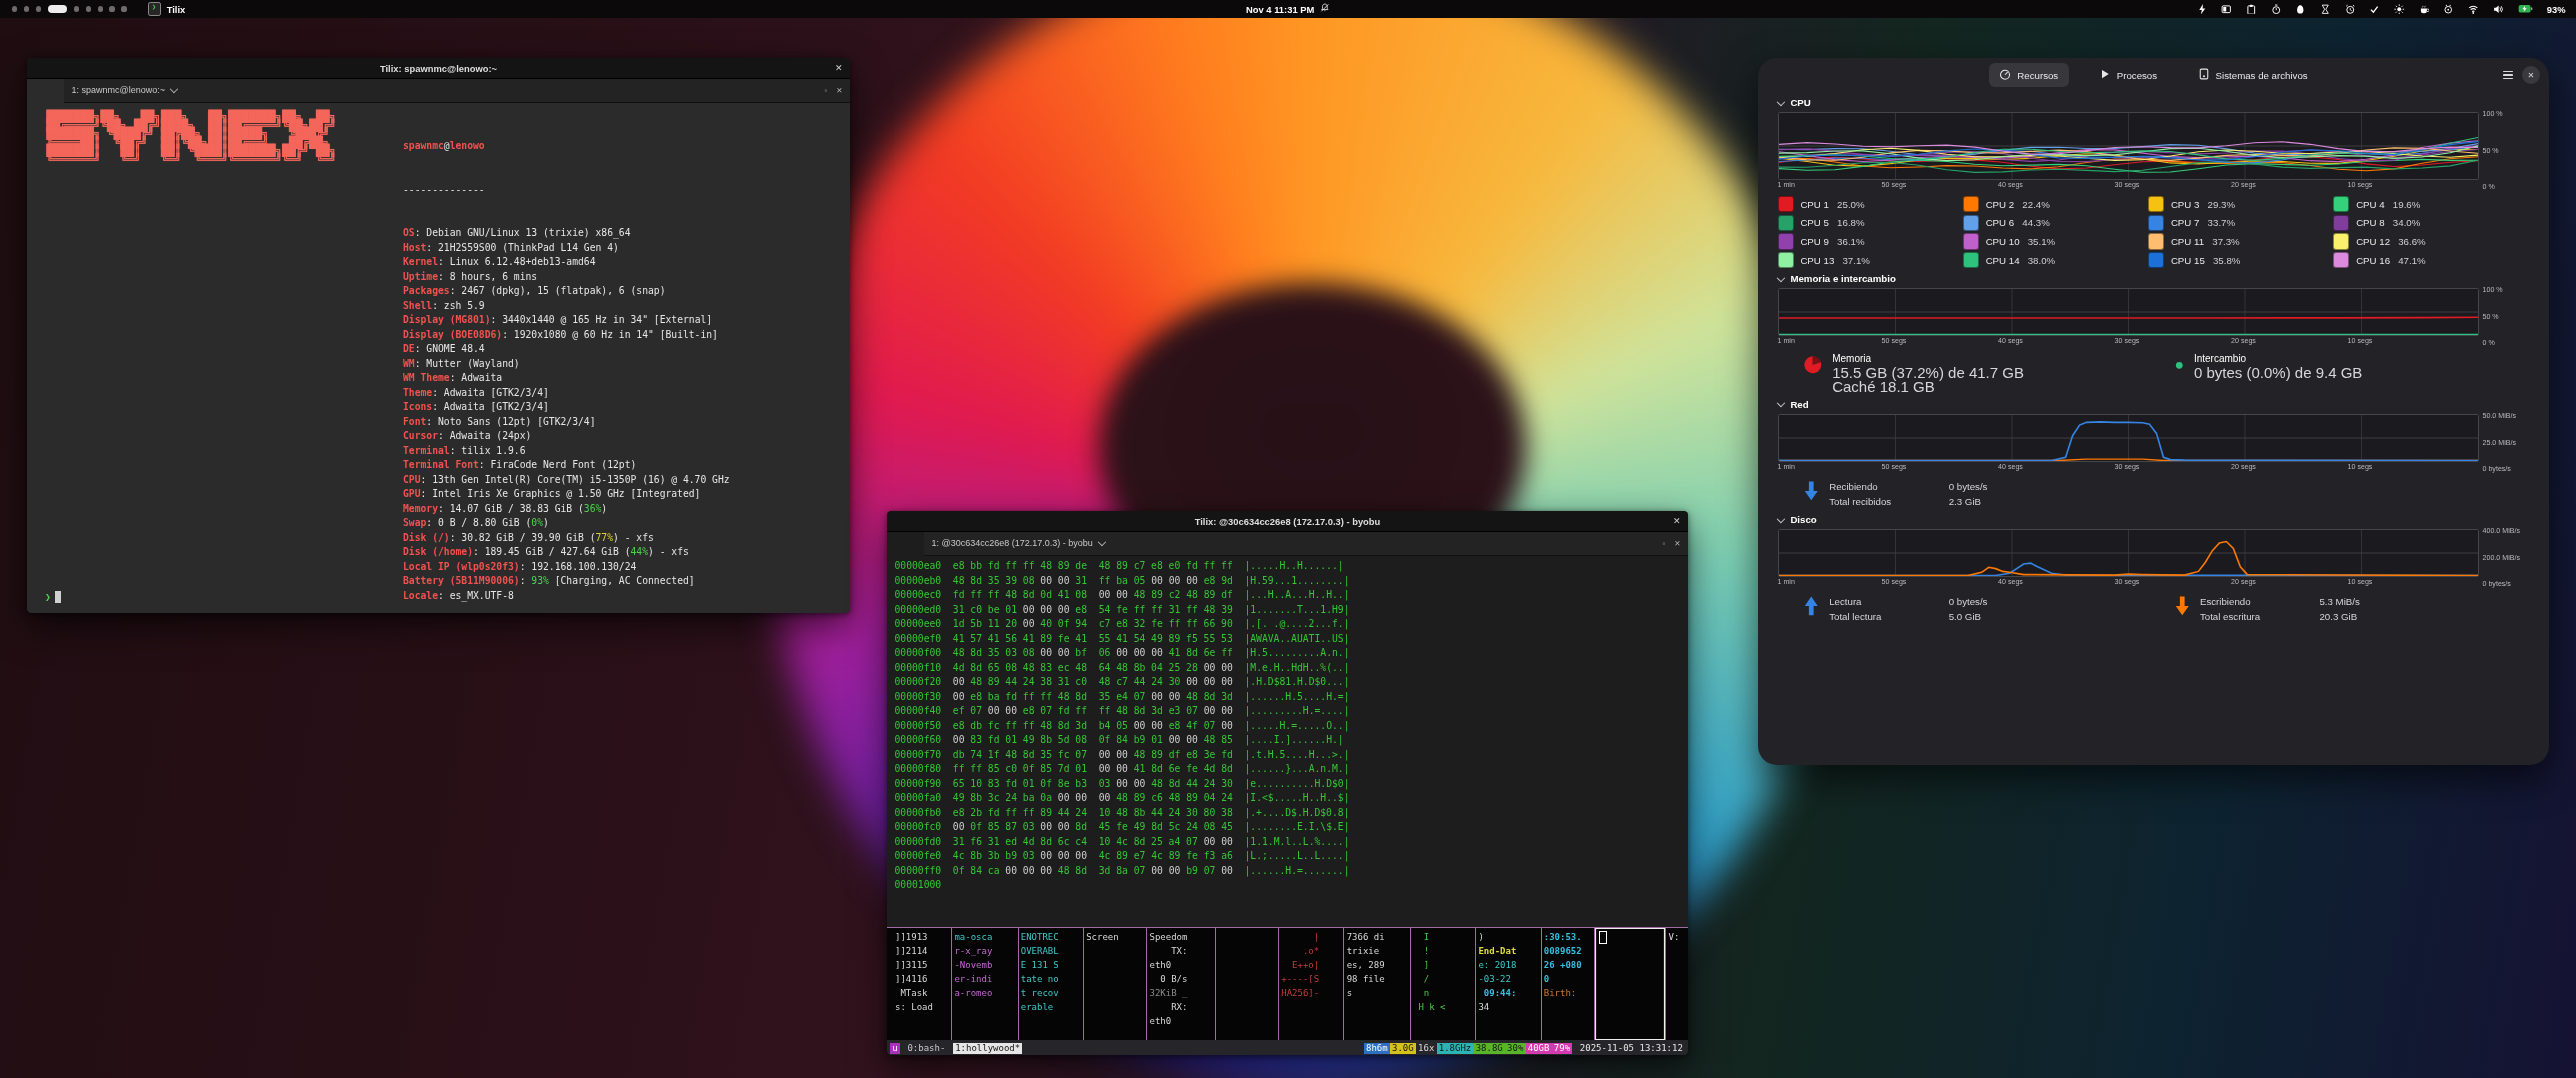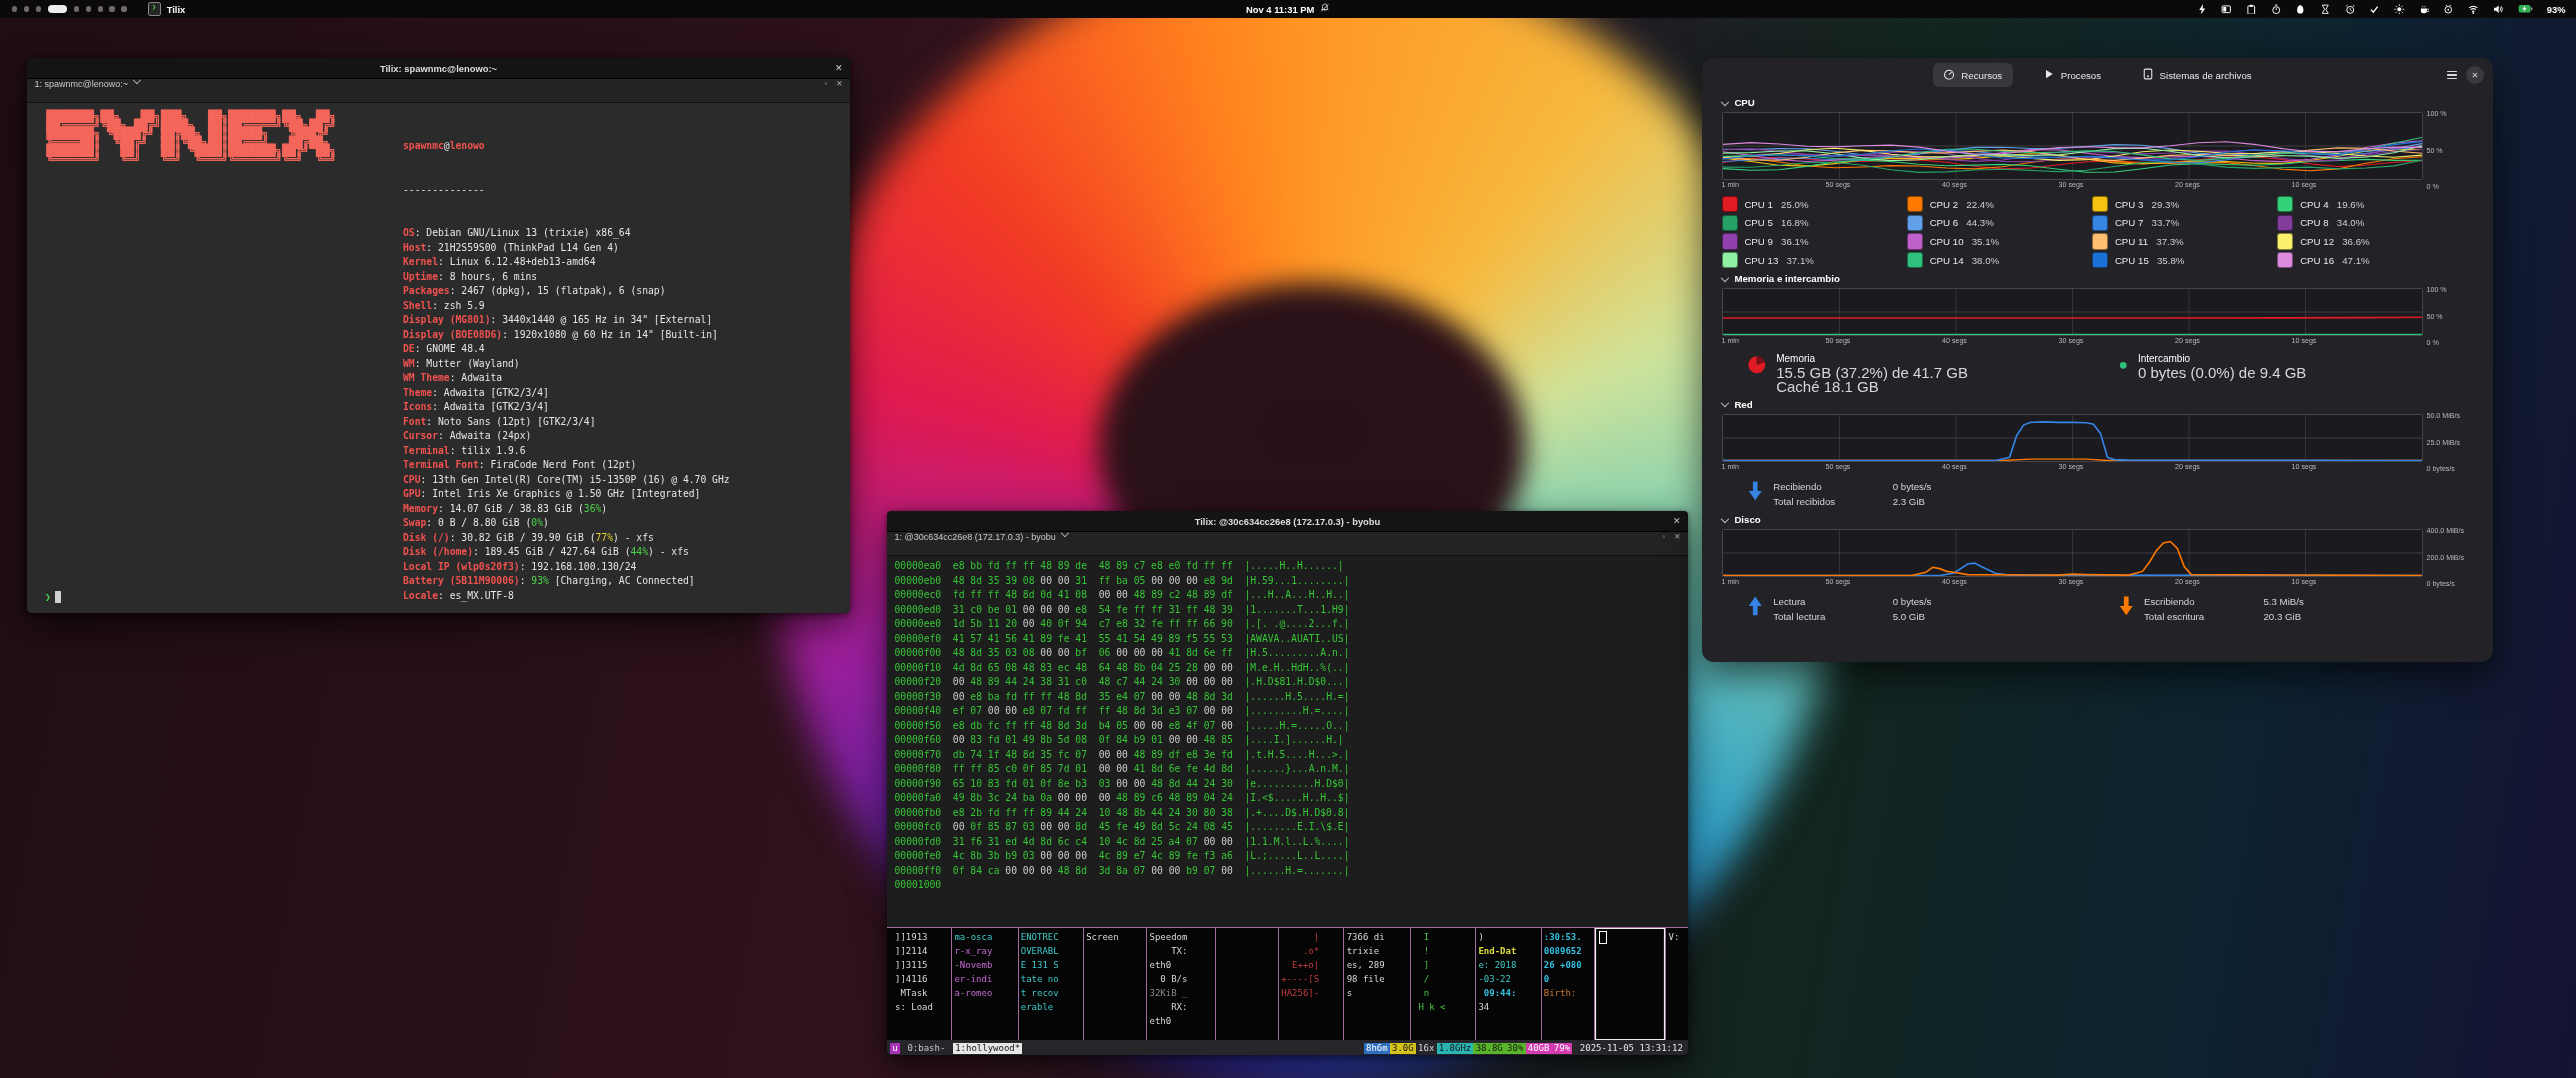--- a/index.html
+++ b/index.html
@@ -24,22 +24,22 @@
     color:#4cd44c;font:700 6.7px/9.7px "DejaVu Sans Mono",monospace;text-align:center;}
   .clock{position:absolute;left:50%;transform:translateX(-50%);display:flex;align-items:center;gap:6px;}
   .tray{margin-left:auto;display:flex;align-items:center;gap:14.2px;margin-right:10.5px;}
   .tray svg{display:block;}
   .batt-pct{font-weight:700;}
   
   .win{position:absolute;border-radius:4.5px;box-shadow:0 13.5px 36px rgba(0,0,0,.6),0 1.5px 6px rgba(0,0,0,.5);overflow:hidden;z-index:10;}
   .tbar{height:20px;background:#141414;display:flex;align-items:center;justify-content:center;position:relative;
     color:#dedede;font-size:9.4px;font-weight:700;border-bottom:0.7px solid #000;}
   .tbar .close{position:absolute;right:7.5px;top:0;height:100%;display:flex;align-items:center;color:#cfcfcf;font-size:9px;font-weight:400;cursor:default;}
-  .tabbar{height:22.5px;background:#232323;display:flex;align-items:flex-start;padding:0 7.5px;color:#c9c9c9;
-    font-size:9px;border-bottom:0.7px solid #101010;}
+  .tabbar{height:22.5px;background:#232323;display:flex;align-items:center;padding:0 7.5px;color:#c9c9c9;
+    font-size:9px;border-bottom:0.7px solid #101010;margin-left:37px;}
   .tabbar .chev{width:5.2px;height:5.2px;border-left:1.1px solid #b9b9b9;border-bottom:1.1px solid #b9b9b9;
     transform:rotate(-45deg);margin-left:6px;margin-top:-2.2px;}
   .tabbar .tabicons{margin-left:auto;display:flex;gap:9px;color:#b5b5b5;font-size:7.5px;}
   
   .term1{position:relative;background:#2b2b2b;height:calc(100% - 43px);
     font-family:"DejaVu Sans Mono","Liberation Mono",monospace;}
   .synex{position:absolute;left:19.5px;top:10.5px;color:#f4655a;font-size:11.2px;line-height:8.6px;white-space:pre;
     font-family:"DejaVu Sans Mono",monospace;text-shadow:0 0 0.7px #f4655a;}
   .fetch{position:absolute;left:376px;top:7.5px;font-size:9.7px;line-height:14.5px;color:#e6e6e6;white-space:pre;}
   .fetch .lab{color:#f0524f;font-weight:700;}
@@ -61,21 +61,21 @@
   .pl{display:block;}
   .pl.w{color:#d8d8d8;}.pl.c{color:#3fc8c8;}.pl.m{color:#c56ad4;}.pl.r{color:#c33c3c;}
   .pl.gr{color:#4cc44c;}.pl.y{color:#dede3a;font-weight:700;}.pl.cb{color:#35bfe0;font-weight:700;}
   .pl.o{color:#c87a33;}.pl.g8{color:#8a8a8a;}
   .curblock{display:inline-block;width:6.7px;height:11.2px;border:1.1px solid #fff;margin:1.5px 0 0 1.5px;}
   .sbar{position:absolute;left:0;right:0;bottom:0;height:16.5px;background:#26262a;display:flex;align-items:center;
     font-size:9px;font-family:"DejaVu Sans Mono",monospace;padding:0 3px;white-space:pre;}
   .sbar .seg{padding:0.7px 2.2px;}
   .sbar .spacer{flex:1;}
   
-  .panel{position:absolute;left:1702px;top:58px;width:791px;height:604px;background:#232327;border-radius:12px;
+  .panel{position:absolute;left:1758px;top:58px;width:791px;height:707px;background:#232327;border-radius:19px;
     box-shadow:0 13.5px 36px rgba(0,0,0,.6);z-index:10;color:#e8e8e8;}
   .phdr{height:34px;display:flex;align-items:center;justify-content:center;position:relative;}
   .ptabs{display:flex;align-items:center;gap:19.5px;}
   .ptab{display:flex;align-items:center;gap:6px;font-size:9.7px;color:#e8e8e8;padding:5.2px 10.5px;border-radius:6px;}
   .ptab.active{background:#38383c;}
   .pctrl{position:absolute;right:9px;display:flex;align-items:center;gap:9px;}
   .hamb{display:flex;flex-direction:column;gap:2.2px;}
   .hamb i{display:block;width:10.5px;height:1.5px;background:#d8d8d8;border-radius:0.7px;}
   .circlebtn{width:18px;height:18px;border-radius:50%;background:#3a3a3e;color:#d8d8d8;font-size:8.2px;
     display:flex;align-items:center;justify-content:center;}

